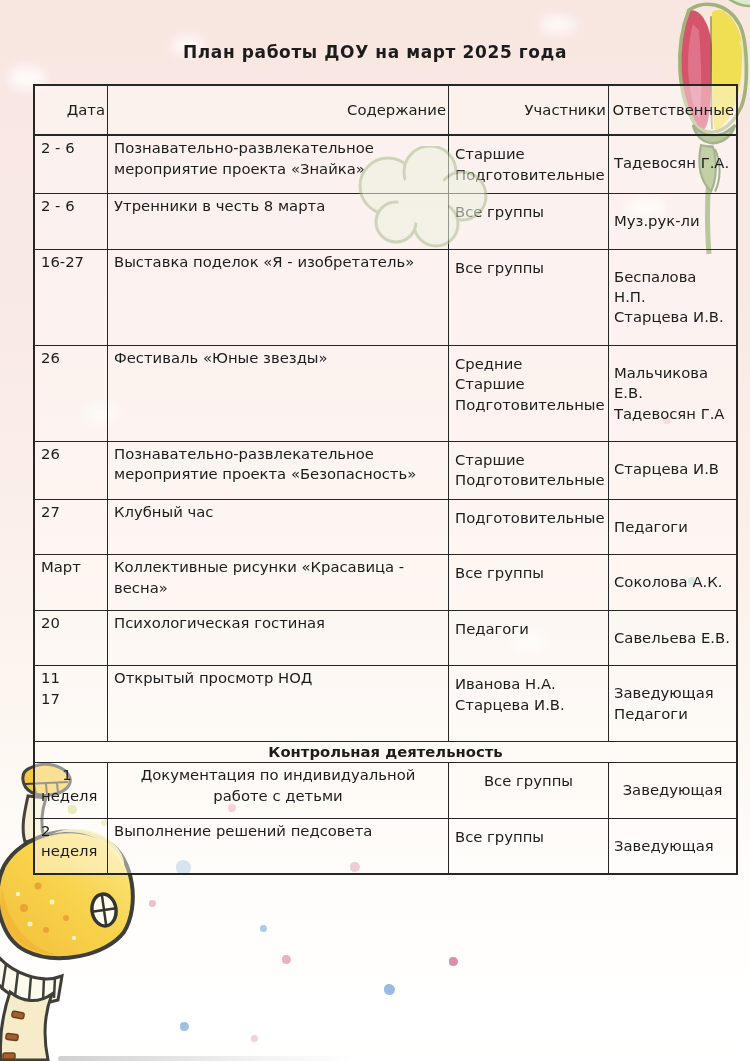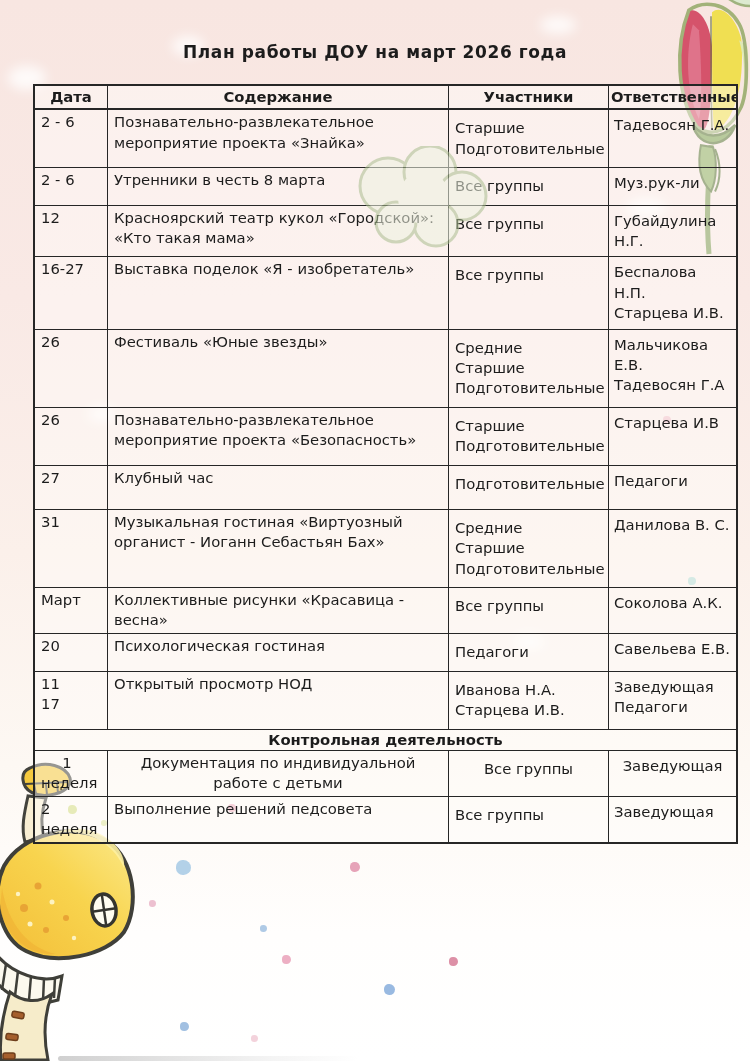--- a/index.html
+++ b/index.html
@@ -28,30 +28,30 @@
     border:2px solid #262626;
     background:rgba(255,252,250,.45);
   }
   .plan-table th,.plan-table td{
     border:1px solid #262626;
     font-size:14.8px;line-height:1.38;
     vertical-align:top;white-space:pre-line;
     overflow:hidden;
   }
   .plan-table thead th{
-    font-weight:bold;text-align:center;padding:1px 2px;
+    font-weight:normal;text-align:right;padding:14px 2px;
     border-bottom-width:2px;
   }
   .section-row td{
     font-weight:bold;text-align:center;padding:0 2px;vertical-align:middle;
   }
   .col-date{width:68px;padding:2px 14px 2px 6px;}
   .col-content{width:336px;padding:2px 6px;}
   .col-participants{width:155px;padding:8px 6px;}
-  .col-responsible{width:123px;padding:5px 5px;}
+  .col-responsible{width:123px;padding:17px 5px;}
   
   .cloud-svg{position:absolute;left:338px;top:146px;width:170px;height:105px;z-index:3;opacity:.55;pointer-events:none;}
   
   .tulip-svg{position:absolute;right:-16px;top:-6px;width:112px;height:262px;z-index:1;}
   .mushroom-svg{position:absolute;left:-6px;top:758px;width:152px;height:303px;z-index:1;}
 </style>
 </head>
 <body>
 
 <div class="decor">
@@ -70,21 +70,21 @@
     <div class="dot" style="left: 260px; top: 925px; width: 7px; height: 7px; background: rgb(162, 194, 226); filter: blur(0.6px);"></div>
     <div class="dot" style="left: 282px; top: 955px; width: 9px; height: 9px; background: rgb(234, 162, 186); filter: blur(0.6px);"></div>
     <div class="dot" style="left: 180px; top: 1022px; width: 9px; height: 9px; background: rgb(146, 182, 221); filter: blur(0.6px);"></div>
     <div class="dot" style="left: 449px; top: 957px; width: 9px; height: 9px; background: rgb(216, 125, 152); filter: blur(0.6px);"></div>
     <div class="dot" style="left: 384px; top: 984px; width: 11px; height: 11px; background: rgb(136, 174, 221); filter: blur(0.6px);"></div>
     <div class="dot" style="left: 251px; top: 1035px; width: 7px; height: 7px; background: rgb(242, 203, 214); filter: blur(0.6px);"></div>
     <div class="dot" style="left: 663px; top: 416px; width: 8px; height: 8px; background: rgb(240, 184, 196); filter: blur(0.6px);"></div>
     <div class="dot" style="left: 688px; top: 577px; width: 8px; height: 8px; background: rgb(168, 216, 208); filter: blur(0.6px);"></div>
   </div>
 
-<div class="page-title">План работы ДОУ на март 2026 года</div>
+<div class="page-title">План работы ДОУ на март 2025 года</div>
 
 <table class="plan-table">
   <thead>
     <tr>
       <th class="col-date">Дата</th>
       <th class="col-content">Содержание</th>
       <th class="col-participants">Участники</th>
       <th class="col-responsible">Ответственные</th>
     </tr>
   </thead>
@@ -95,26 +95,20 @@
         <td class="col-participants">Старшие
 Подготовительные</td>
         <td class="col-responsible">Тадевосян Г.А.</td>
       </tr>
       <tr class="data-row" style="height: 37px;">
         <td class="col-date">2 - 6</td>
         <td class="col-content">Утренники в честь 8 марта</td>
         <td class="col-participants">Все группы</td>
         <td class="col-responsible">Муз.рук-ли</td>
       </tr>
-      <tr class="data-row" style="height: 43px;">
-        <td class="col-date">12</td>
-        <td class="col-content">Красноярский театр кукол «Городской»: «Кто такая мама»</td>
-        <td class="col-participants">Все группы</td>
-        <td class="col-responsible">Губайдулина Н.Г.</td>
-      </tr>
       <tr class="data-row" style="height: 40px;">
         <td class="col-date">16-27</td>
         <td class="col-content">Выставка поделок «Я - изобретатель»</td>
         <td class="col-participants">Все группы</td>
         <td class="col-responsible">Беспалова Н.П.
 Старцева И.В.</td>
       </tr>
       <tr class="data-row" style="height: 55px;">
         <td class="col-date">26</td>
         <td class="col-content">Фестиваль «Юные звезды»</td>
@@ -129,28 +123,20 @@
         <td class="col-content">Познавательно-развлекательное мероприятие проекта «Безопасность»</td>
         <td class="col-participants">Старшие
 Подготовительные</td>
         <td class="col-responsible">Старцева И.В</td>
       </tr>
       <tr class="data-row" style="height: 44px;">
         <td class="col-date">27</td>
         <td class="col-content">Клубный час</td>
         <td class="col-participants">Подготовительные</td>
         <td class="col-responsible">Педагоги</td>
-      </tr>
-      <tr class="data-row" style="height: 58px;">
-        <td class="col-date">31</td>
-        <td class="col-content">Музыкальная гостиная «Виртуозный органист - Иоганн Себастьян Бах»</td>
-        <td class="col-participants">Средние
-Старшие
-Подготовительные</td>
-        <td class="col-responsible">Данилова В. С.</td>
       </tr>
       <tr class="data-row" style="height: 23px;">
         <td class="col-date">Март</td>
         <td class="col-content">Коллективные рисунки «Красавица - весна»</td>
         <td class="col-participants">Все группы</td>
         <td class="col-responsible">Соколова А.К.</td>
       </tr>
       <tr class="data-row" style="height: 38px; margin-top: 48px;">
         <td class="col-date">20</td>
         <td class="col-content">Психологическая гостиная</td>

